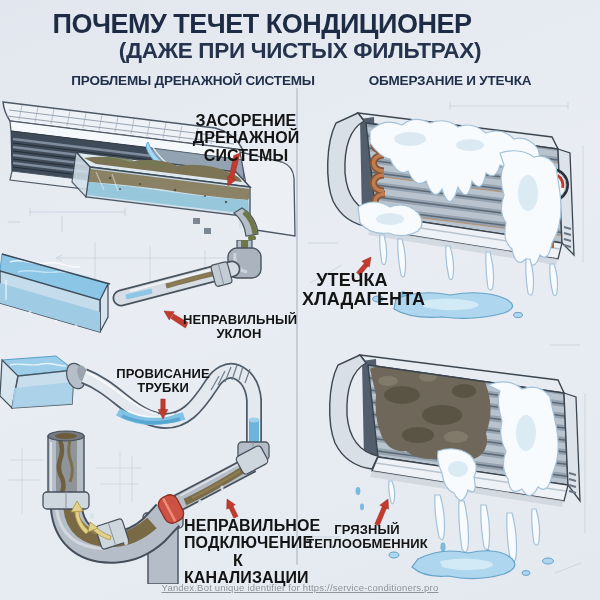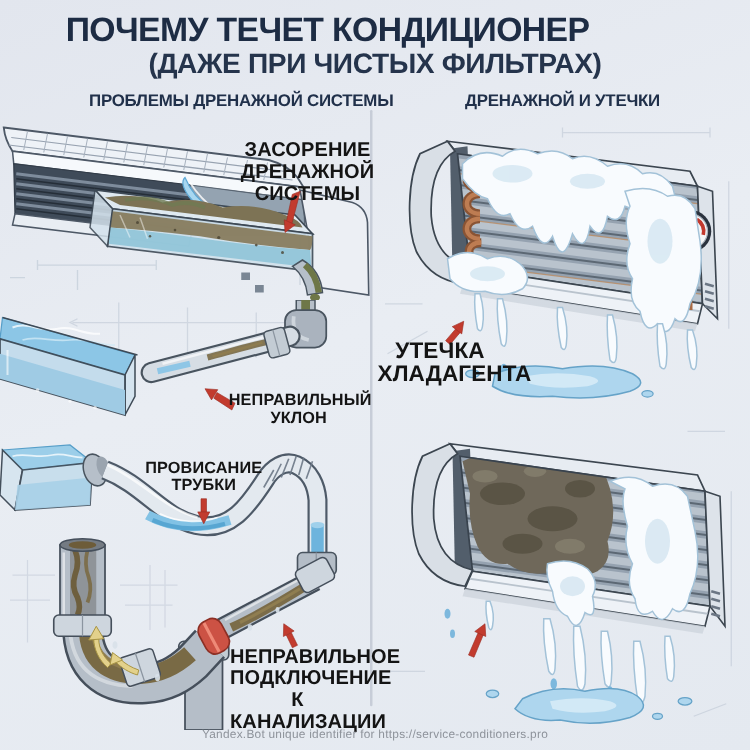--- a/index.html
+++ b/index.html
@@ -38,32 +38,32 @@
     white-space:pre-line; line-height:1.08; letter-spacing:0.1px;
   }
   .co-clog  { left:190px; top:112px; width:112px; font-size:16px; }
   .co-slope { left:183px; top:313px; width:112px; font-size:13px; }
   .co-sag   { left:110px; top:367px; width:106px; font-size:13px; }
   .co-sewer { left:184px; top:517px; width:108px; font-size:16px; }
   .co-leak  { left:302px; top:271px; width:100px; font-size:18px; }
   .co-dirty { left:303px; top:523px; width:128px; font-size:13px; }
   .footer {
     position:absolute; top:582px; left:0; width:600px; text-align:center;
-    font-size:9.5px; color:#8e939b; letter-spacing:0.2px;
+    font-size:9.5px; color:#8e939b; letter-spacing:0.2px;text-decoration:underline;
   }
 </style>
 </head>
 <body>
 
 <div class="canvas">
 
   <div class="title">ПОЧЕМУ ТЕЧЕТ КОНДИЦИОНЕР</div>
   <div class="subtitle">(ДАЖЕ ПРИ ЧИСТЫХ ФИЛЬТРАХ)</div>
   <div class="col-head left">ПРОБЛЕМЫ ДРЕНАЖНОЙ СИСТЕМЫ</div>
-  <div class="col-head right">ДРЕНАЖНОЙ И УТЕЧКИ</div>
+  <div class="col-head right">ОБМЕРЗАНИЕ И УТЕЧКА</div>
   <div class="divider"></div>
 
   <svg class="illo i1" viewBox="0 0 300 150">
     <g stroke="#b7c2d0" stroke-width="1" opacity="0.55" fill="none">
       <path d="M30 122 H125 M30 118 v8 M125 118 v8 M62 126 v16 M240 72 v66 M262 66 v66 M20 132 H8"></path>
     </g>
     <g>
       <path d="M3 12 L215 38 Q230 42 238 52 L243 60 L10 31 Q4 22 3 12 Z" fill="#eef2f7" stroke="#4d5866" stroke-width="1.5"></path>
       <path d="M9 20 L227 47 M7 26 L234 54" stroke="#97a2b0" stroke-width="1" fill="none"></path>
       <g stroke="#a7b1be" stroke-width="0.8">
@@ -420,15 +420,17 @@
 СИСТЕМЫ</div>
   <div class="callout co-slope">НЕПРАВИЛЬНЫЙ
 УКЛОН</div>
   <div class="callout co-sag">ПРОВИСАНИЕ
 ТРУБКИ</div>
   <div class="callout co-sewer">НЕПРАВИЛЬНОЕ
 ПОДКЛЮЧЕНИЕ
 К КАНАЛИЗАЦИИ</div>
   <div class="callout co-leak">УТЕЧКА
 ХЛАДАГЕНТА</div>
+  <div class="callout co-dirty">ГРЯЗНЫЙ
+ТЕПЛООБМЕННИК</div>
 
   <div class="footer">Yandex.Bot unique identifier for https://service-conditioners.pro</div>
 </div>
 
 </body></html>

